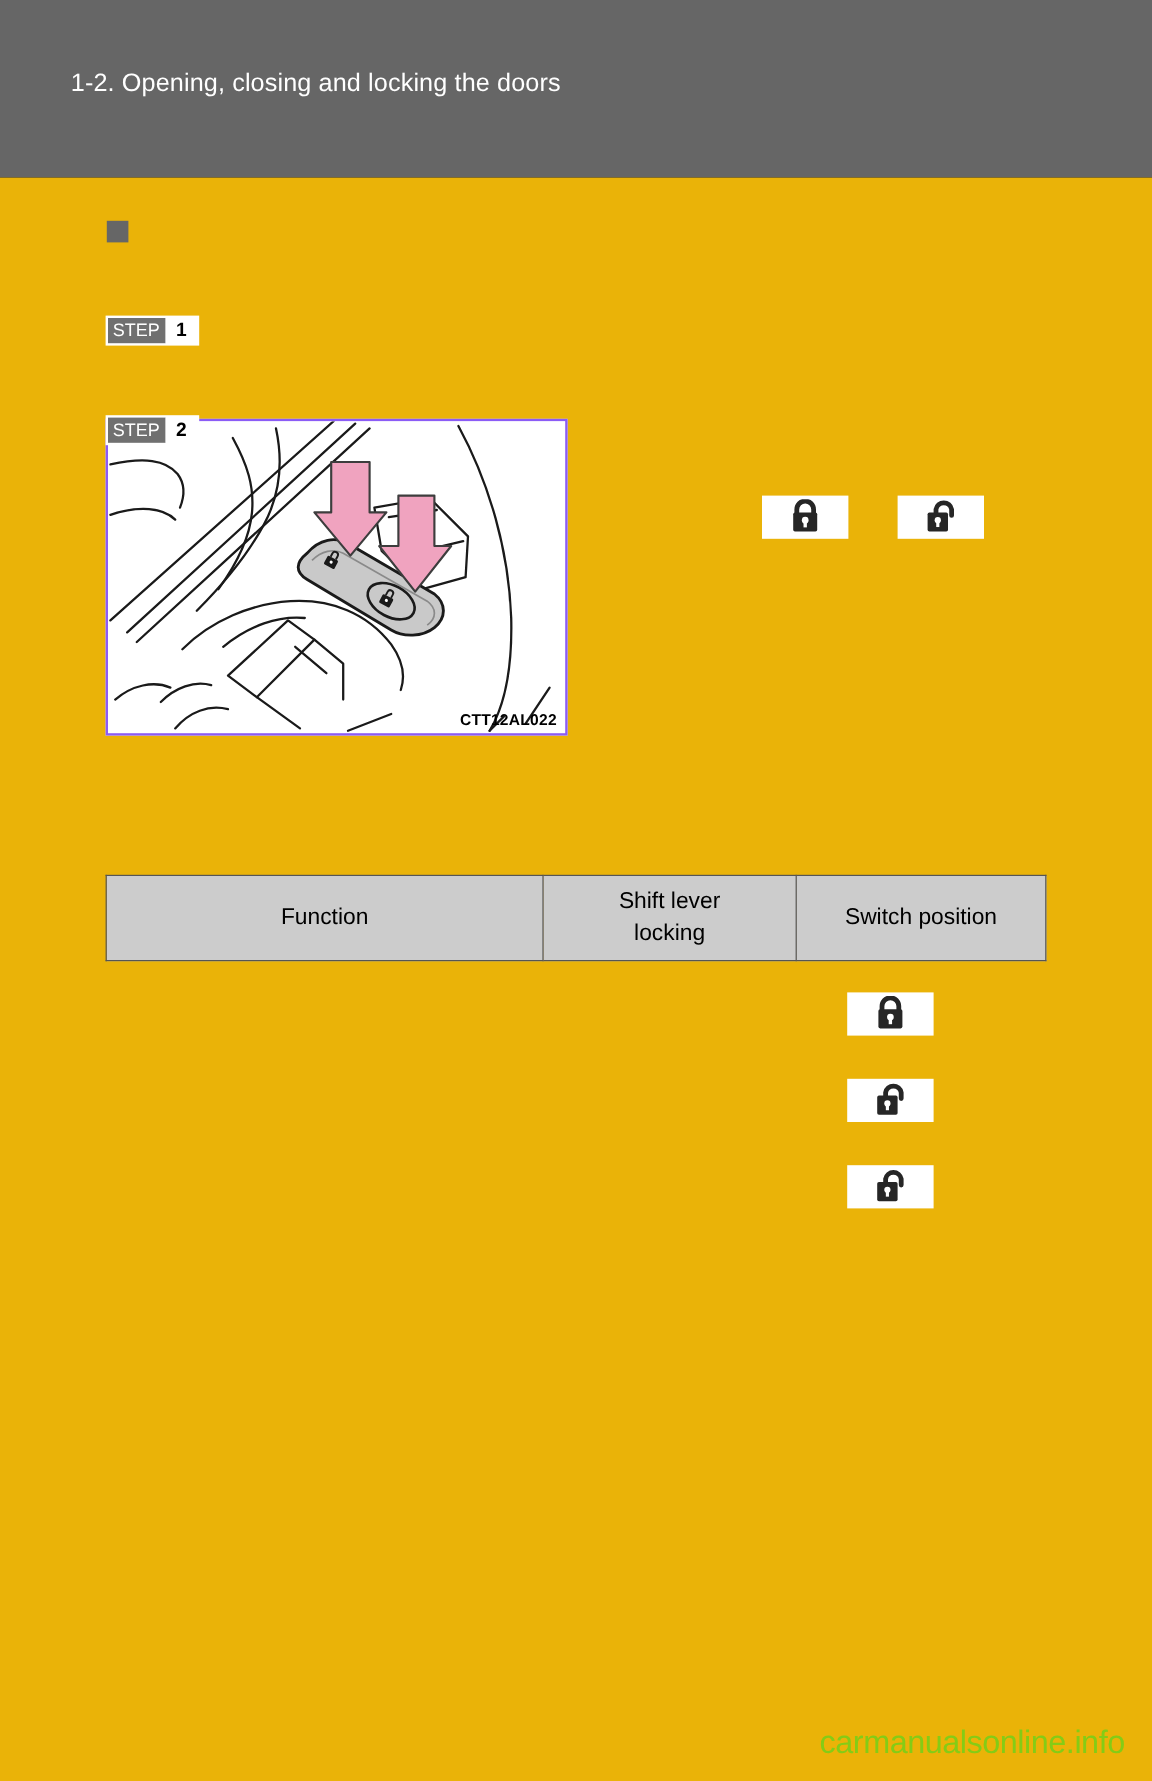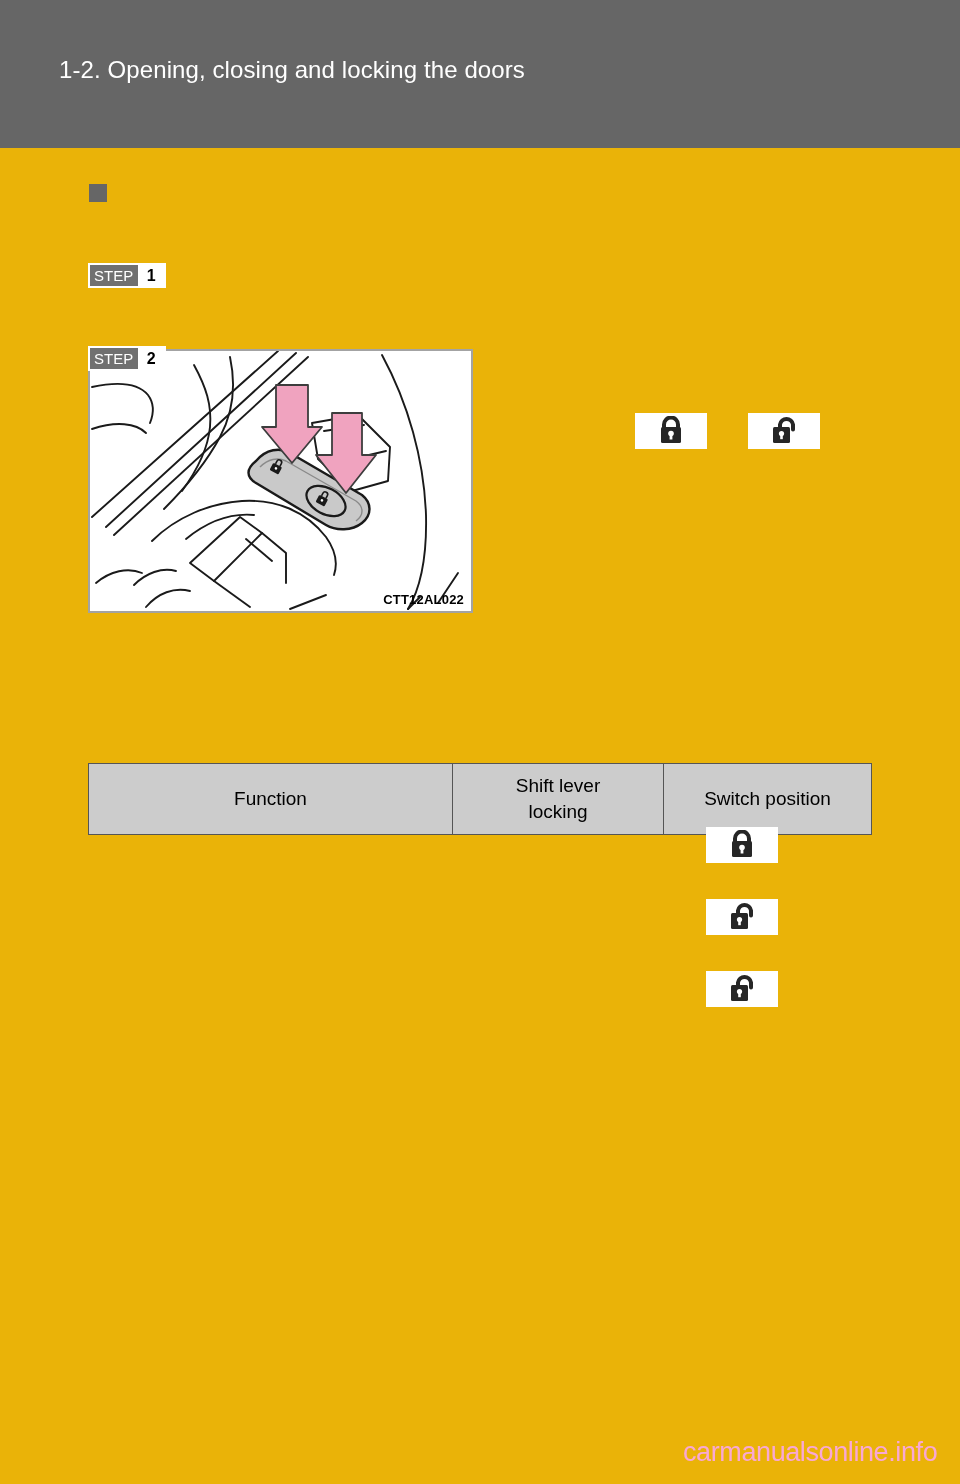--- a/index.html
+++ b/index.html
@@ -22,21 +22,21 @@
     left: 0;
     top: 0;
     width: 960px;
     height: 148px;
     background: #666666;
   }
   #page-header .header-title {
     position: absolute;
     left: 59px;
     top: 57px;
-    font-size: 24px;
+    font-size: 21px;
     line-height: 26px;
     color: #ffffff;
     letter-spacing: 0.1px;
     white-space: nowrap;
   }
 
   
   #content {
     position: absolute;
     left: 0;
@@ -105,21 +105,21 @@
   #step-1-text { left: 180px; top: 118px; }
 
   
   #illustration {
     position: absolute;
     left: 88px;
     top: 201px;
     width: 385px;
     height: 264px;
     background: #ffffff;
-    border: 2px solid #a3a3a3;
+    border: 2px solid #8b5cf6;
     box-sizing: border-box;
     overflow: hidden;
   }
   #illustration svg { display: block; }
   .illus-caption {
     position: absolute;
     right: 7px;
     bottom: 4px;
     font-size: 13px;
     font-weight: bold;
@@ -141,21 +141,21 @@
   #chip-a { left: 635px; top: 265px; width: 72px; height: 36px; }
   #chip-b { left: 748px; top: 265px; width: 72px; height: 36px; }
   #chip-row1 { left: 706px; top: 679px; width: 72px; height: 36px; }
   #chip-row2 { left: 706px; top: 751px; width: 72px; height: 36px; }
   #chip-row3 { left: 706px; top: 823px; width: 72px; height: 36px; }
 
   
   #spec-table {
     position: absolute;
     left: 88px;
-    top: 615px;
+    top: 581px;
     width: 756px;
     border-collapse: collapse;
     table-layout: fixed;
   }
   #spec-table th {
     background: #cccccc;
     border: 1px solid #555555;
     color: #000000;
     font-size: 19px;
     font-weight: normal;
@@ -168,21 +168,21 @@
   #spec-table th.col-function { width: 355px; }
   #spec-table th.col-shift    { width: 202px; text-align: center; }
   #spec-table th.col-switch   { width: 199px; }
 
   
   #watermark {
     position: absolute;
     left: 683px;
     top: 1437px;
     font-size: 27px;
-    color: #f9a8d4;
+    color: #84cc16;
     letter-spacing: -0.4px;
     white-space: nowrap;
     font-family: "Liberation Sans", sans-serif;
   }
 </style>
 </head>
 <body>
 
 <div id="page-header">
   <div class="header-title">1-2. Opening, closing and locking the doors</div>

